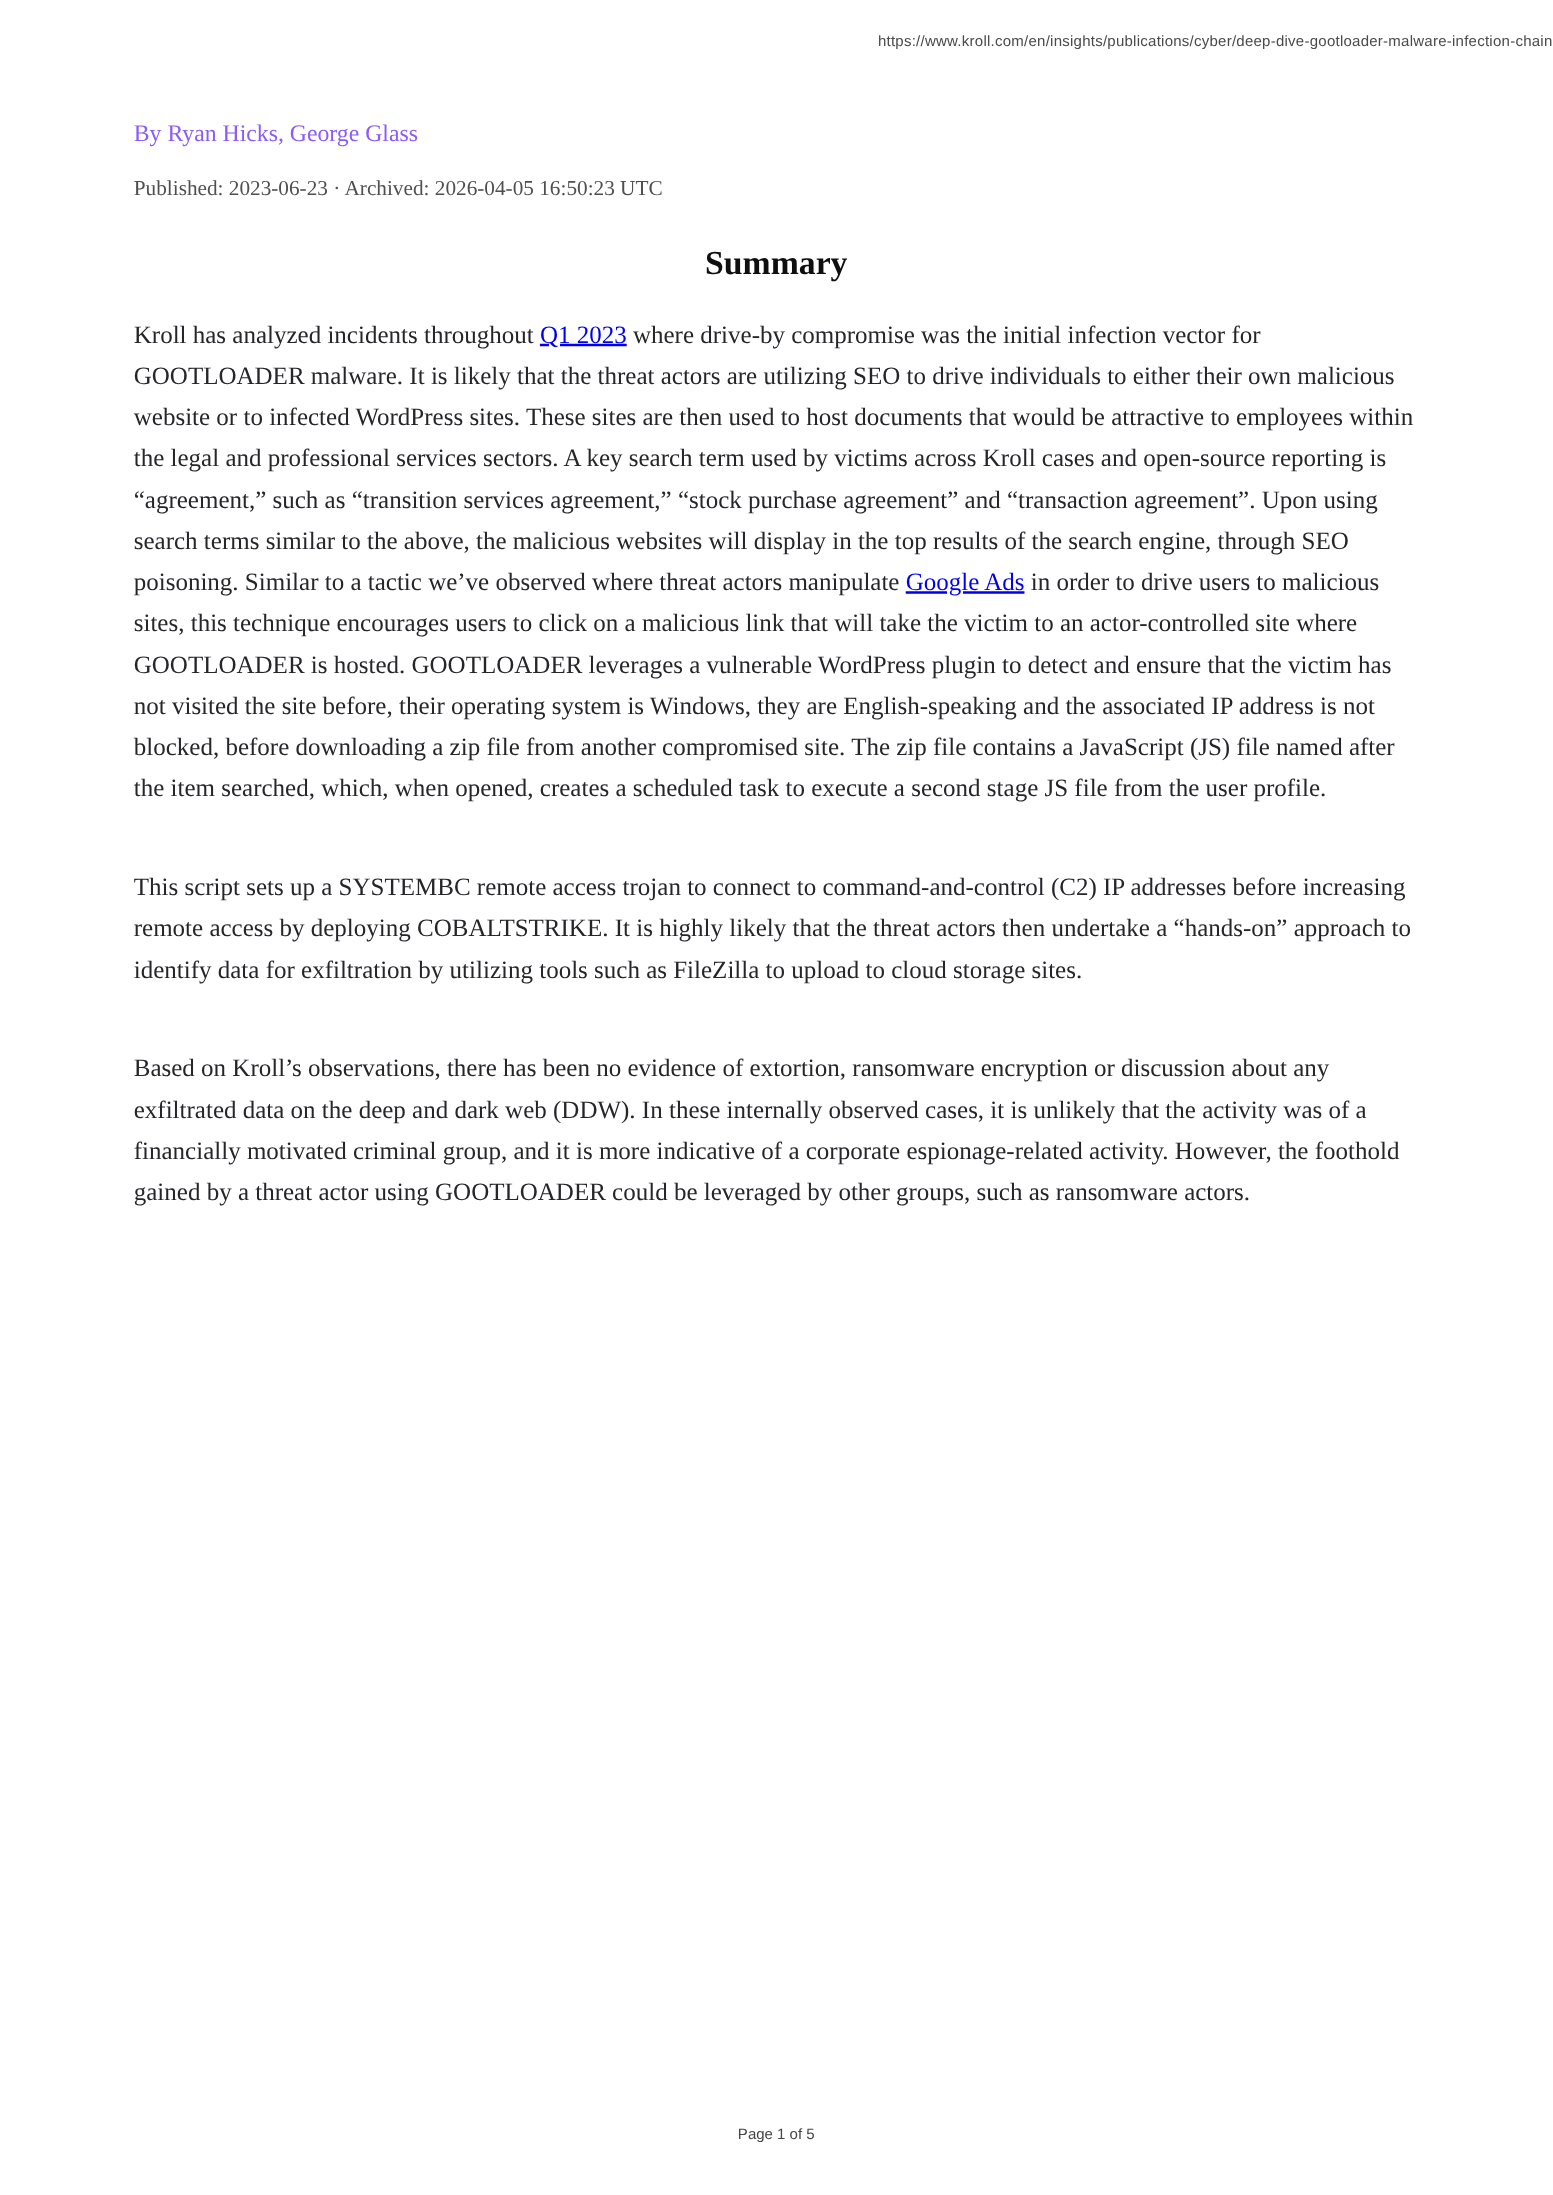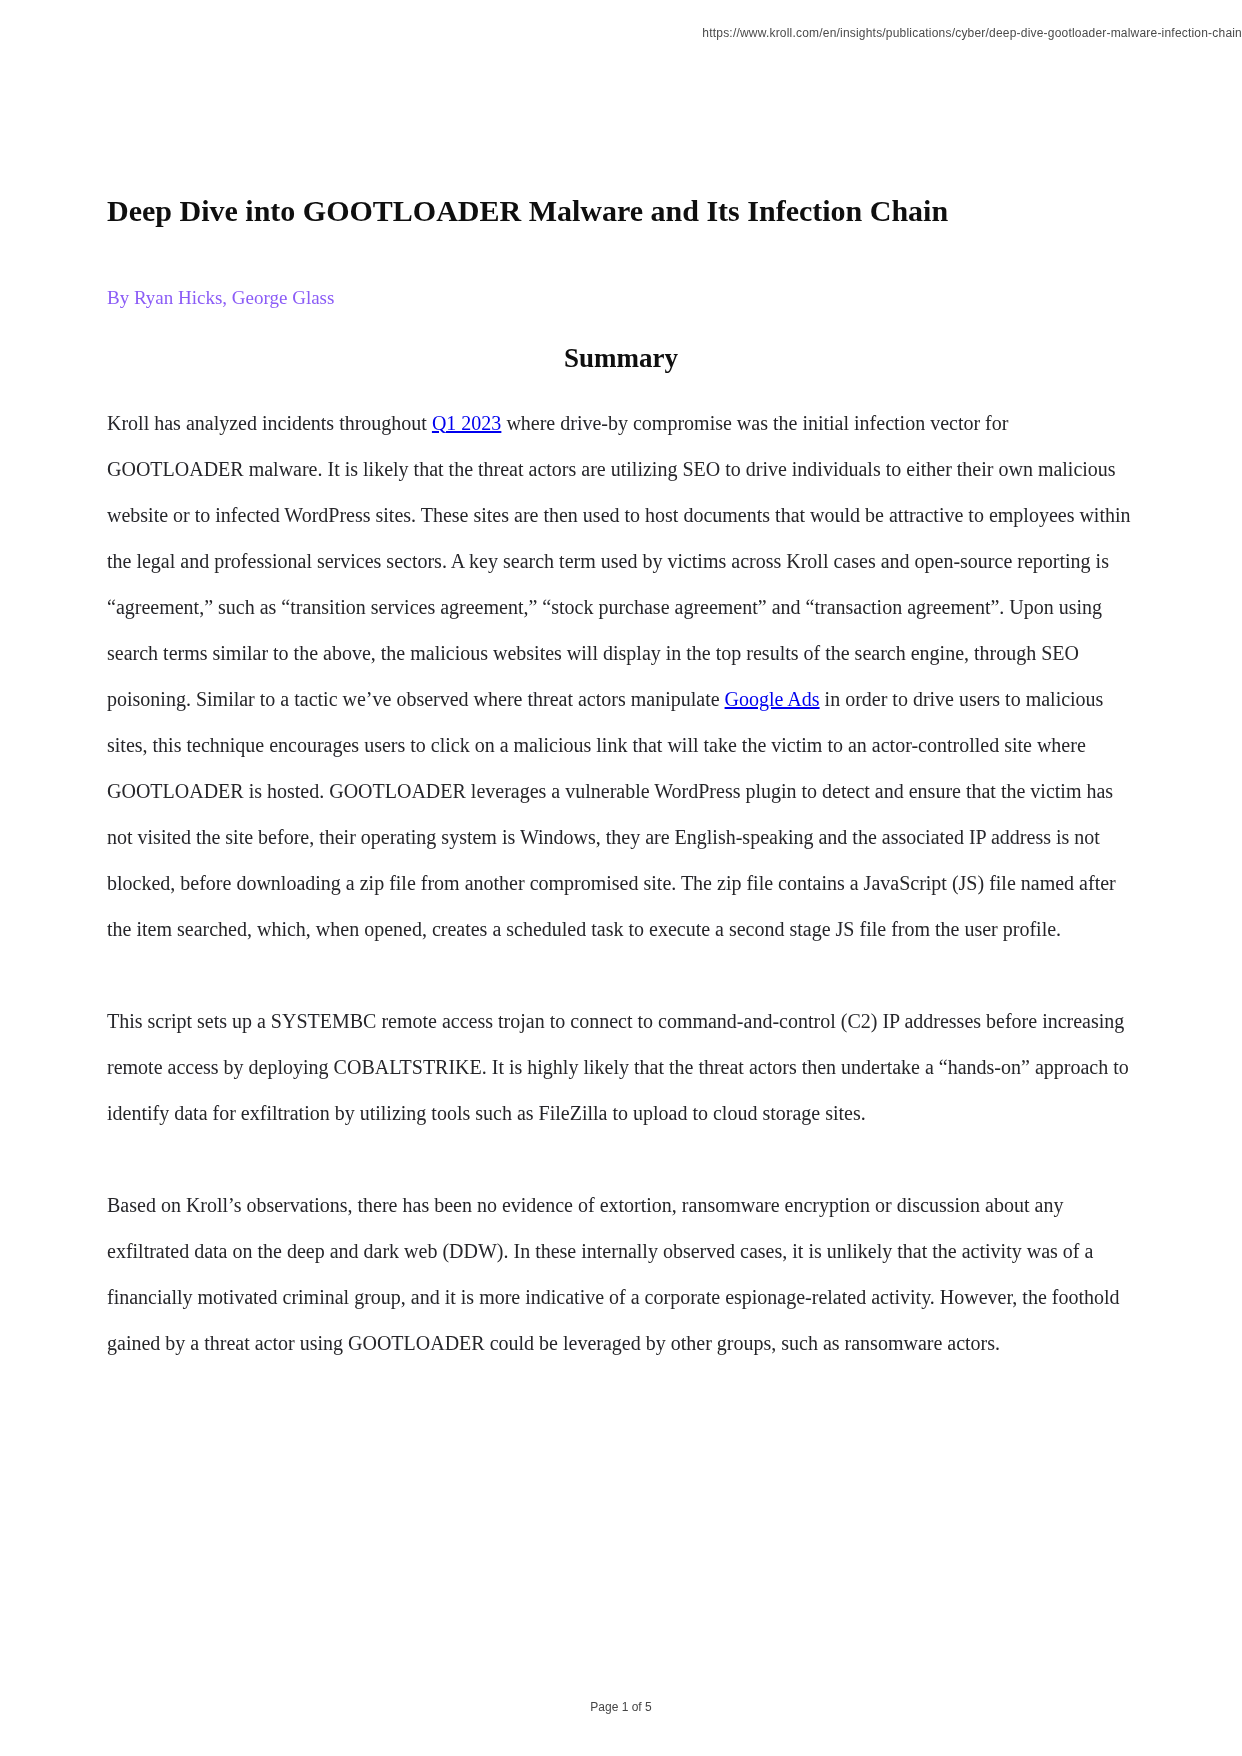--- a/index.html
+++ b/index.html
@@ -44,21 +44,21 @@
     margin: 34px 0 0 0;
     font-size: 27px;
     font-weight: bold;
     color: #0f0f0f;
     font-family: "Liberation Serif", serif;
     text-align: center;
   }
   p.body {
     margin: 46px 0 0 0;
     font-size: 20px;
-    line-height: 46px;
+    line-height: 33px;
     color: #26262a;
     text-align: left;
   }
   p.body.first {
     margin-top: 26px;
   }
   p.body a {
     color: var(--link-color, #0000ee);
     text-decoration: underline;
     cursor: pointer;
@@ -74,24 +74,24 @@
     color: #454545;
   }
 </style>
 </head>
 <body>
 
 <div class="url-header">https://www.kroll.com/en/insights/publications/cyber/deep-dive-gootloader-malware-infection-chain</div>
 
 <div class="content">
 
-  <h1 class="title">Deep Dive into GOOTLOADER Malware and Its Infection Chain</h1>
 
   <p class="byline">By Ryan Hicks, George Glass</p>
 
+  <p class="publine">Published: 2023-06-23 · Archived: 2026-04-05 16:50:23 UTC</p>
 
   <h2 class="section">Summary</h2>
 
   <p class="body first">
     <span>Kroll has analyzed incidents throughout </span><a href="#">Q1 2023</a><span> where drive-by compromise was the initial infection vector for GOOTLOADER malware. It is likely that the threat actors are utilizing SEO to drive individuals to either their own malicious website or to infected WordPress sites. These sites are then used to host documents that would be attractive to employees within the legal and professional services sectors. A key search term used by victims across Kroll cases and open-source reporting is “agreement,” such as “transition services agreement,” “stock purchase agreement” and “transaction agreement”. Upon using search terms similar to the above, the malicious websites will display in the top results of the search engine, through SEO poisoning. Similar to a tactic we’ve observed where threat actors manipulate </span><a href="#">Google Ads</a><span> in order to drive users to malicious sites, this technique encourages users to click on a malicious link that will take the victim to an actor-controlled site where GOOTLOADER is hosted. GOOTLOADER leverages a vulnerable WordPress plugin to detect and ensure that the victim has not visited the site before, their operating system is Windows, they are English-speaking and the associated IP address is not blocked, before downloading a zip file from another compromised site. The zip file contains a JavaScript (JS) file named after the item searched, which, when opened, creates a scheduled task to execute a second stage JS file from the user profile.</span>
   </p>
 
   <p class="body">
     <span>This script sets up a SYSTEMBC remote access trojan to connect to command-and-control (C2) IP addresses before increasing remote access by deploying COBALTSTRIKE. It is highly likely that the threat actors then undertake a “hands-on” approach to identify data for exfiltration by utilizing tools such as FileZilla to upload to cloud storage sites.</span>
   </p>

